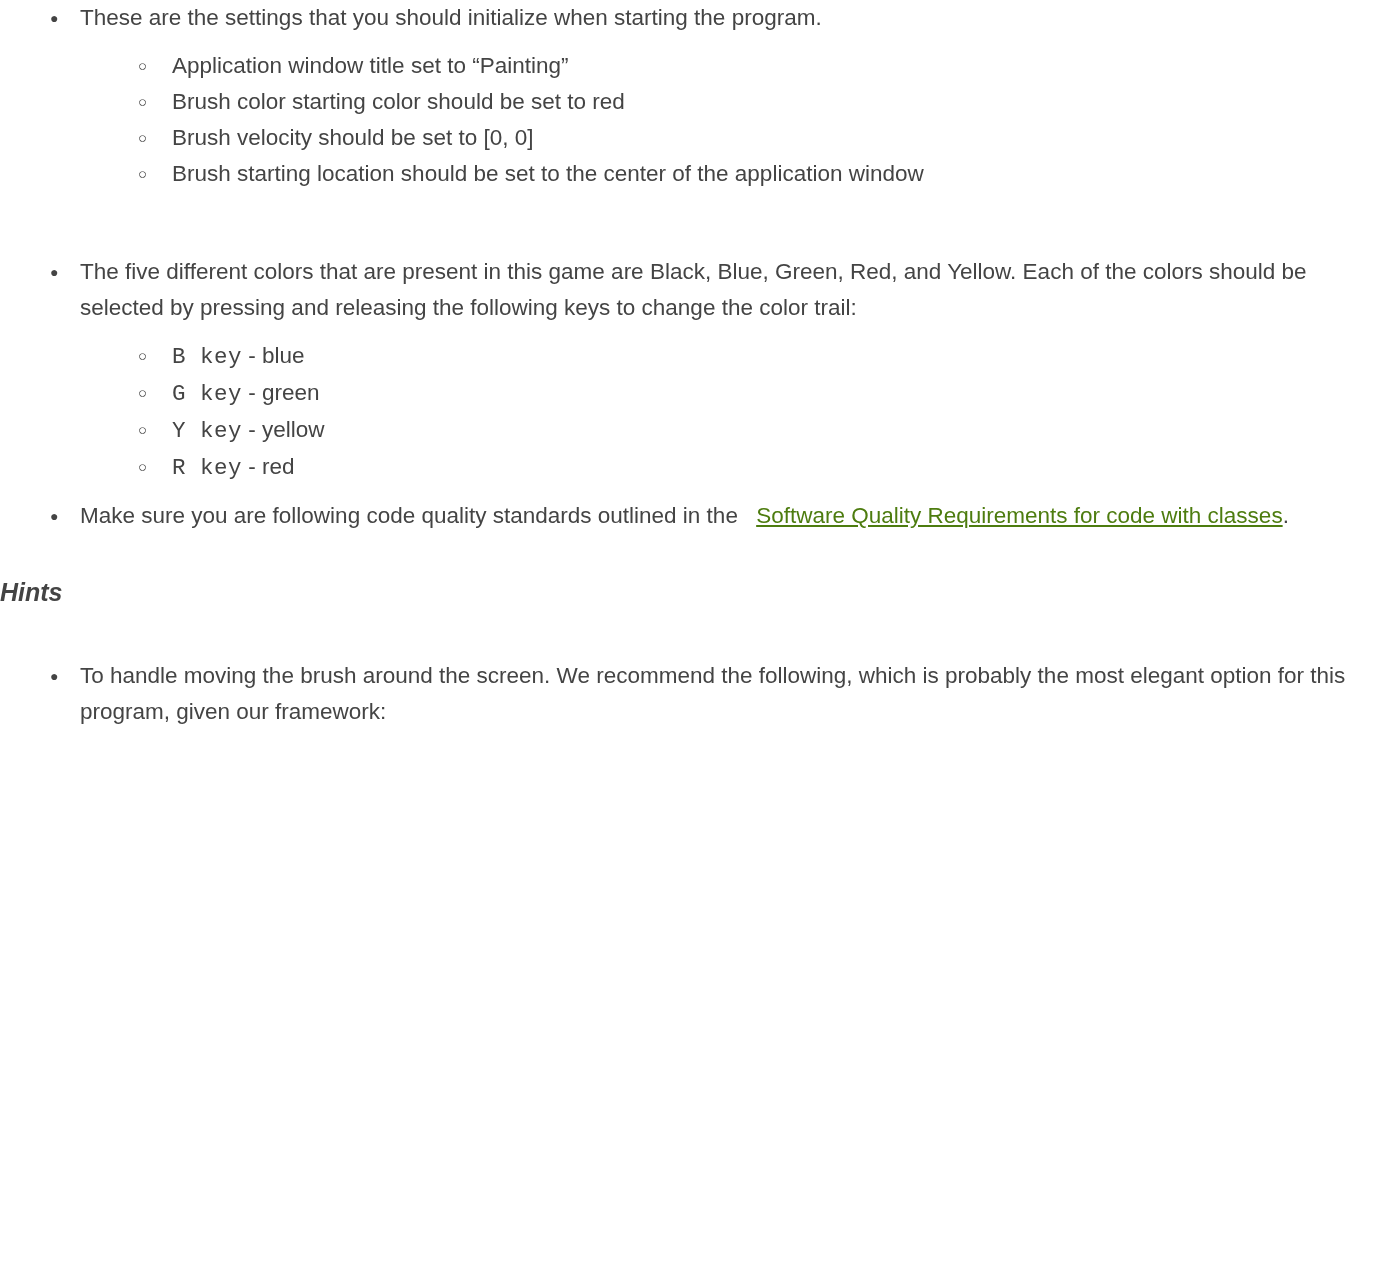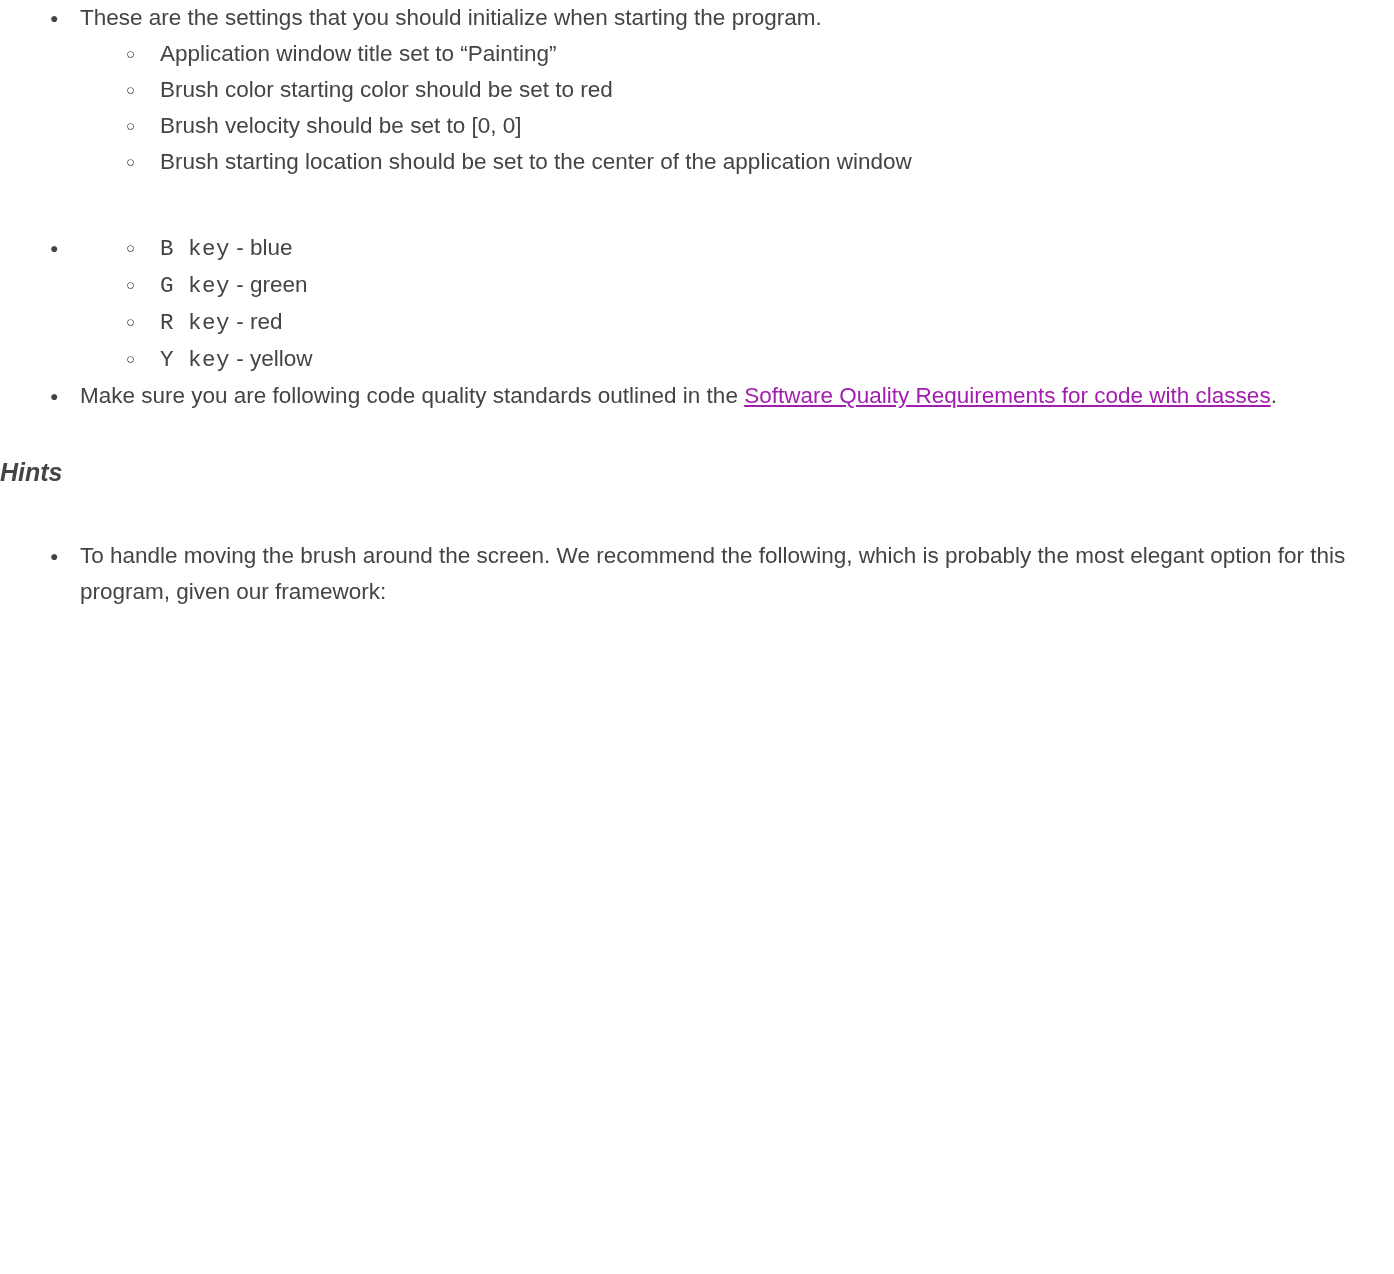--- a/index.html
+++ b/index.html
@@ -32,21 +32,21 @@
       content: "●";
       position: absolute;
       left: 10px;
       top: 0;
       font-size: 14px;
       color: #444;
       line-height: 2.6;
     }
     ul.inner {
       list-style: none;
-      margin: 0;
+      margin: 12px;
       padding: 0 0 0 40px;
     }
     ul.inner > li {
       position: relative;
       padding-left: 40px;
       margin-bottom: 0;
     }
     ul.inner > li::before {
       content: "○";
       position: absolute;
@@ -54,22 +54,23 @@
       top: 0;
       font-size: 15px;
       color: #444;
       line-height: 2.4;
     }
     .mono {
       font-family: Liberation Mono, monospace;
       letter-spacing: 0.5px;
     }
     a.link {
-      color: #a21caf;
+      color: #4d7c0f;
       text-decoration: underline;
+      margin-left: 12px;
     }
     h2.hints {
       font-size: 25px;
       font-weight: bold;
       color: #444;
       margin: 38px 0 38px 0;
       padding-left: 0;
       font-style: italic;
     }
     .gap {
@@ -94,32 +95,33 @@
         <li><span>Brush velocity should be set to [0, 0]</span></li>
         <li><span>Brush starting location should be set to the center of the application window</span></li>
       </ul>
     </li>
   </ul>
 
   <div class="gap"></div>
 
   <ul class="outer">
     <li>
+      <span>The five different colors that are present in this game are Black, Blue, Green, Red, and Yellow. Each of the colors should be selected by pressing and releasing the following keys to change the color trail:</span>
       <ul class="inner">
         <li>
           <span class="mono">B key</span><span> - blue</span>
         </li>
         <li>
           <span class="mono">G key</span><span> - green</span>
         </li>
         <li>
-          <span class="mono">R key</span><span> - red</span>
+          <span class="mono">Y key</span><span> - yellow</span>
         </li>
         <li>
-          <span class="mono">Y key</span><span> - yellow</span>
+          <span class="mono">R key</span><span> - red</span>
         </li>
       </ul>
     </li>
 
     <li>
       <span>Make sure you are following code quality standards outlined in the </span><a href="#" class="link">Software Quality Requirements for code with classes</a><span>.</span>
     </li>
   </ul>
 
   <h2 class="hints">Hints</h2>

